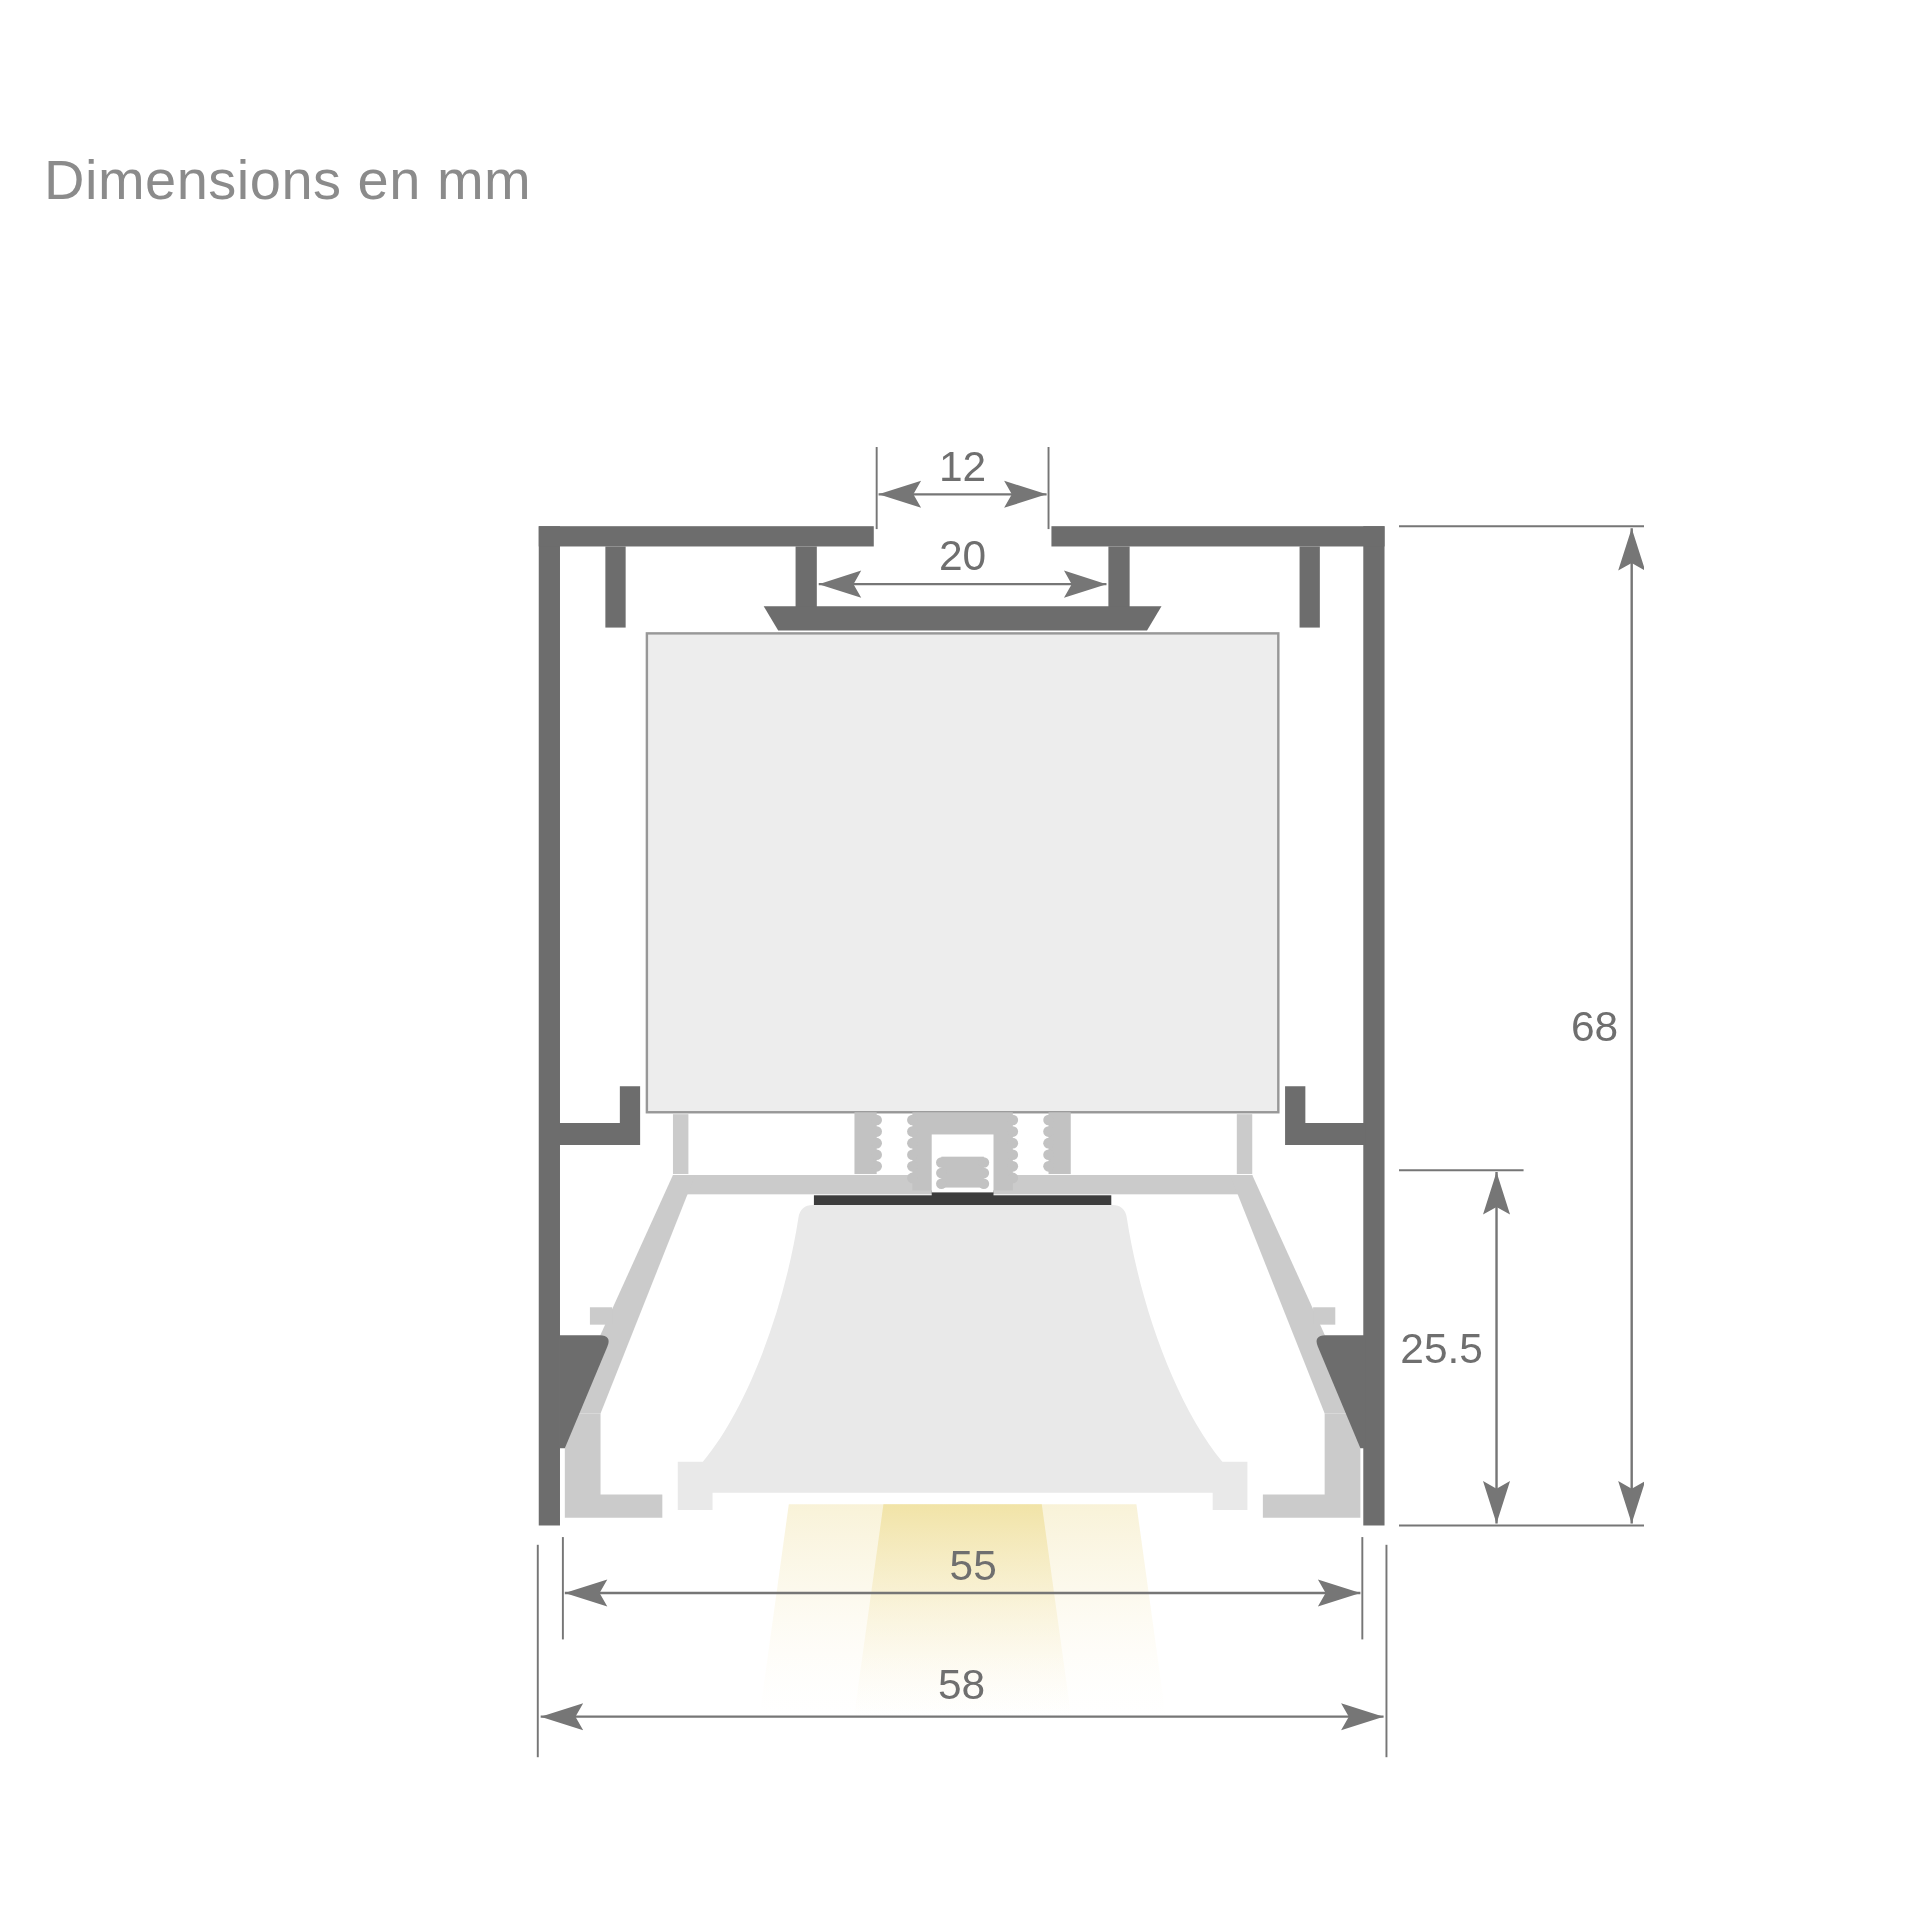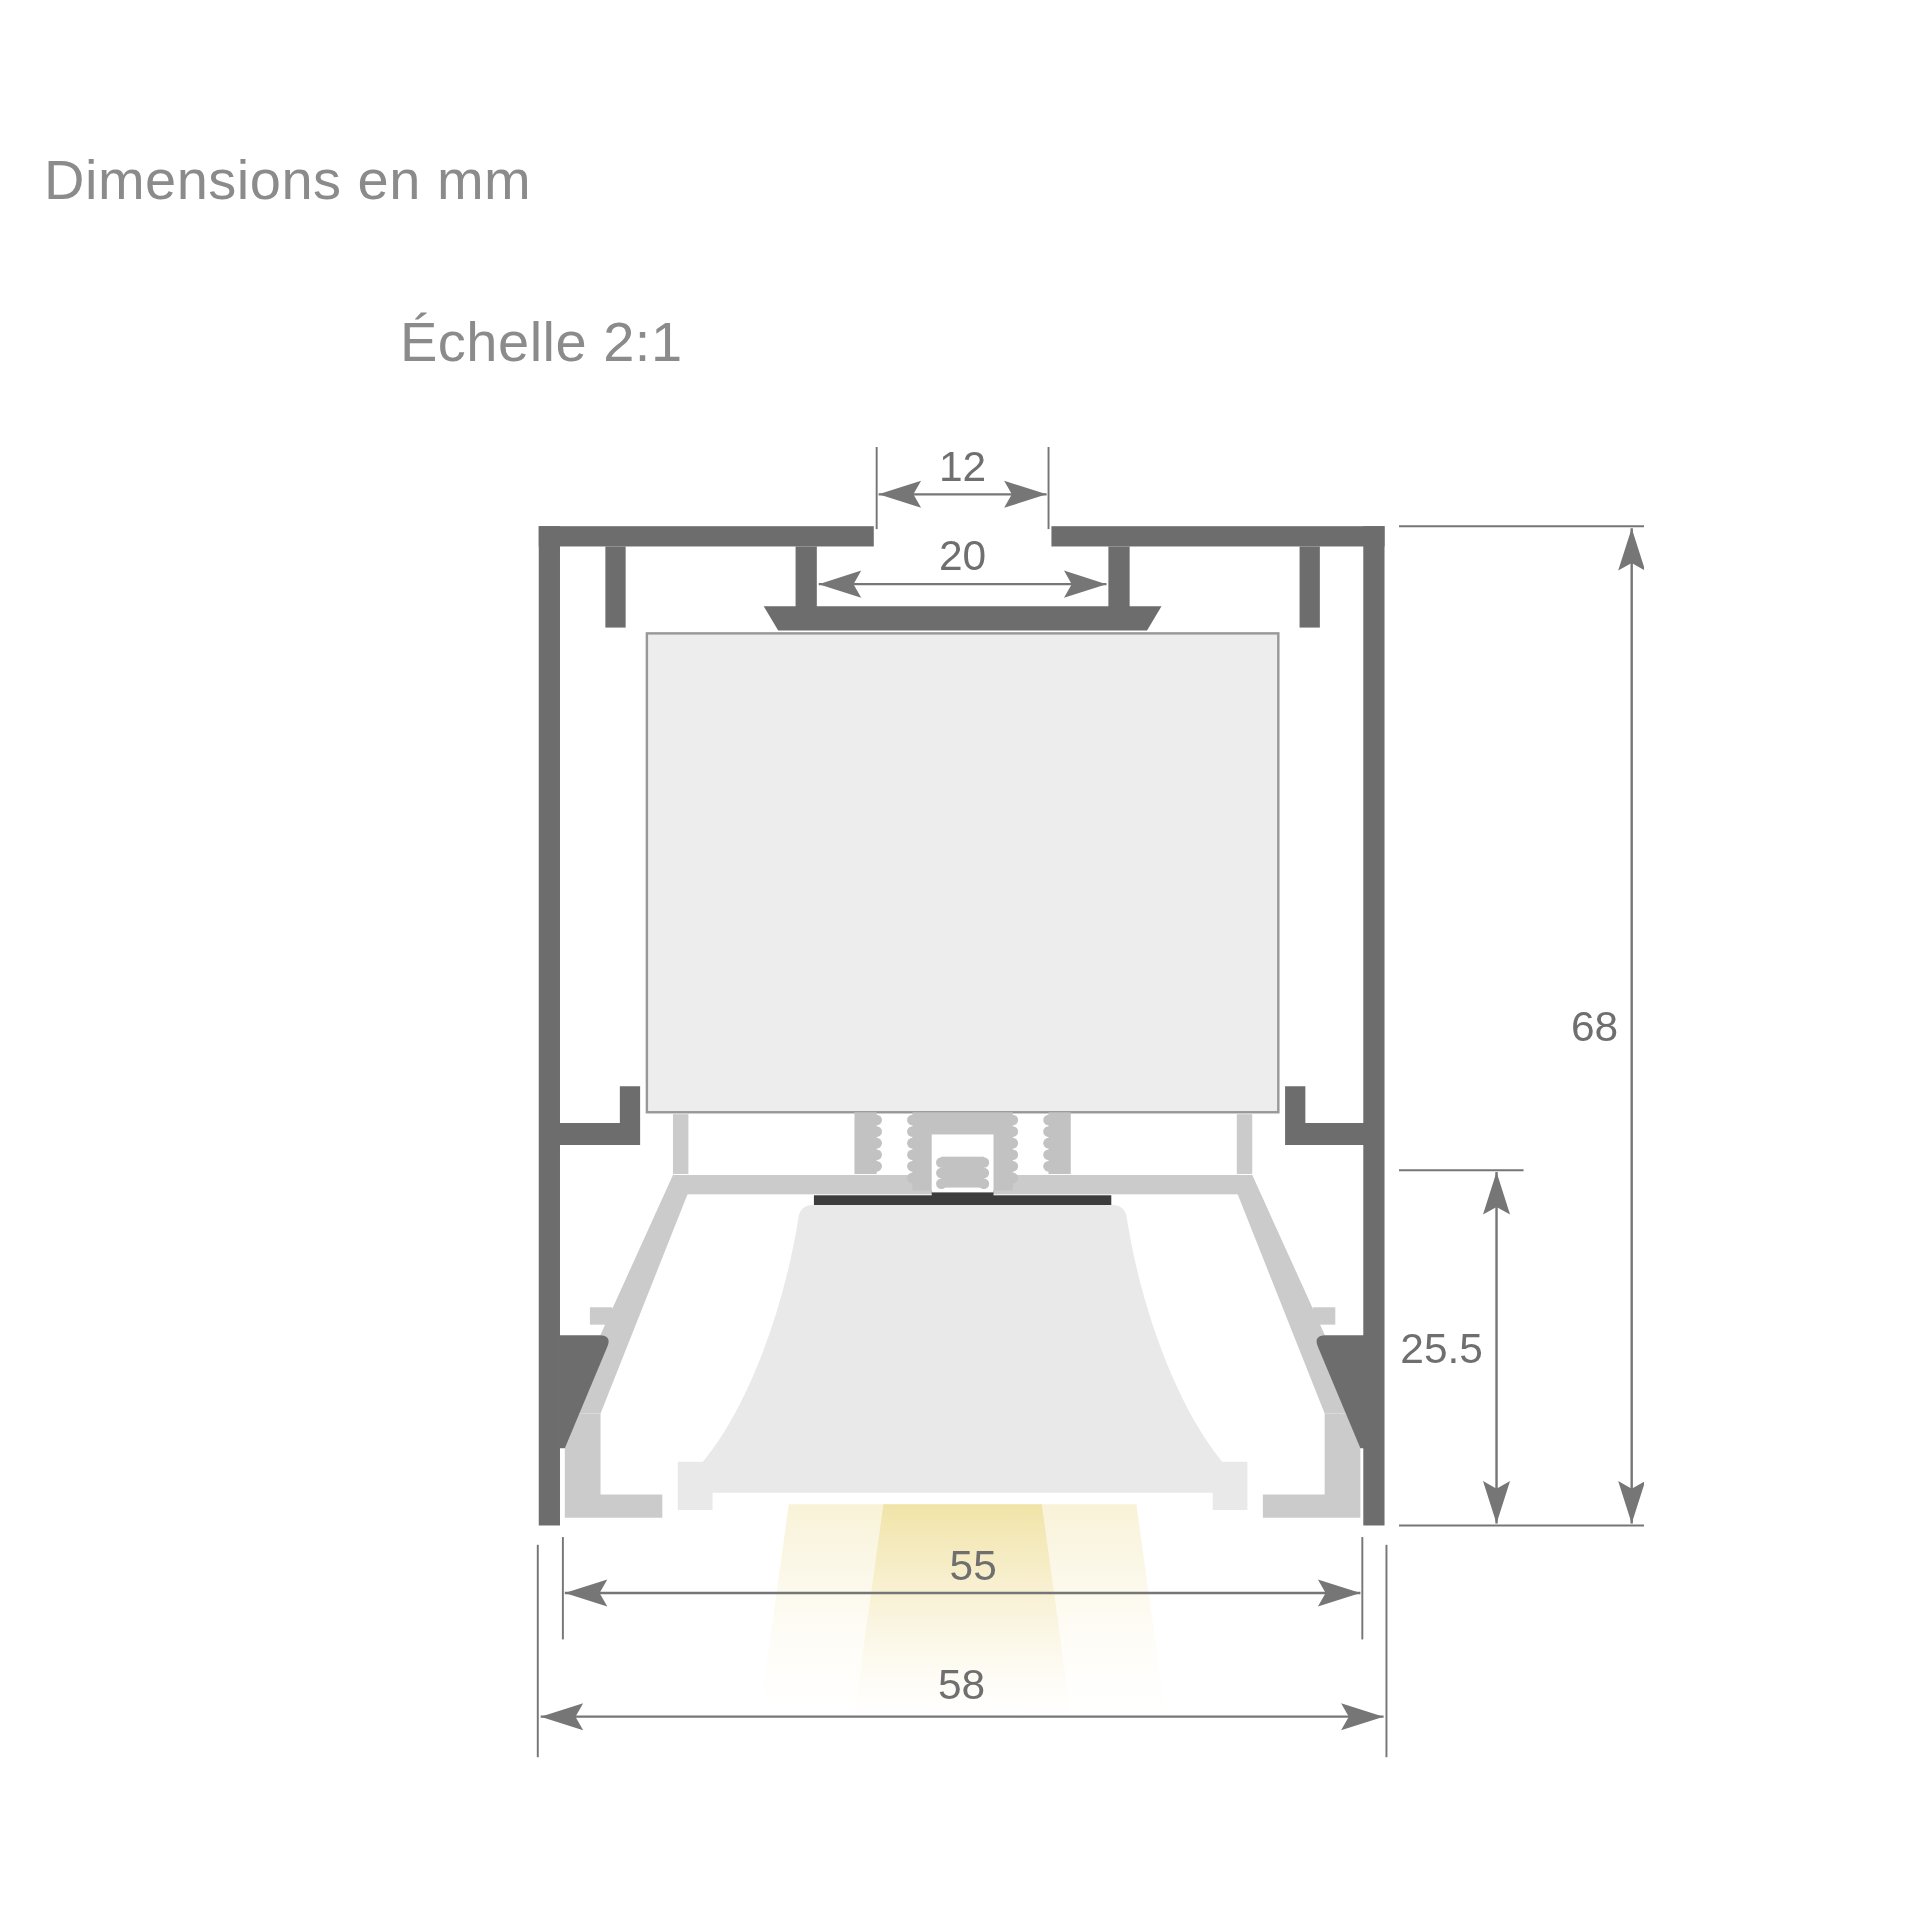--- a/index.html
+++ b/index.html
@@ -25,21 +25,20 @@
     font-family:"Liberation Sans",sans-serif;
     font-size:44px;fill:#6f6f6f;
   }
 </style>
 </head>
 <body>
 
 <div class="canvas">
 
   <div class="page-title">Dimensions en mm</div>
-  <div class="scale-label">Échelle 2:1</div>
 
   <svg class="drawing" width="1931" height="1931" viewBox="0 0 2000 2000">
 
     <defs>
       <linearGradient id="gcenter" gradientUnits="userSpaceOnUse" x1="0" y1="1558" x2="0" y2="1782">
         <stop offset="0" stop-color="#f1e3a6" stop-opacity="0.97"></stop>
         <stop offset="0.45" stop-color="#f6ecc4" stop-opacity="0.55"></stop>
         <stop offset="1" stop-color="#fbf6e6" stop-opacity="0"></stop>
       </linearGradient>
       <linearGradient id="gwing" gradientUnits="userSpaceOnUse" x1="0" y1="1558" x2="0" y2="1782">

